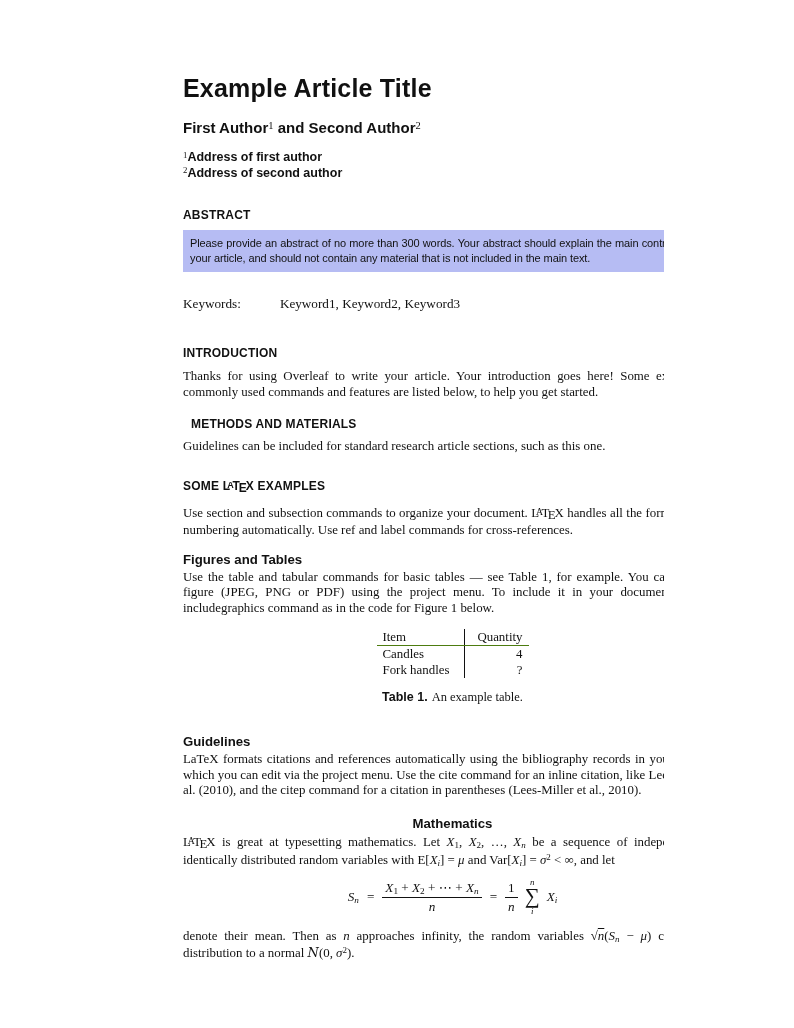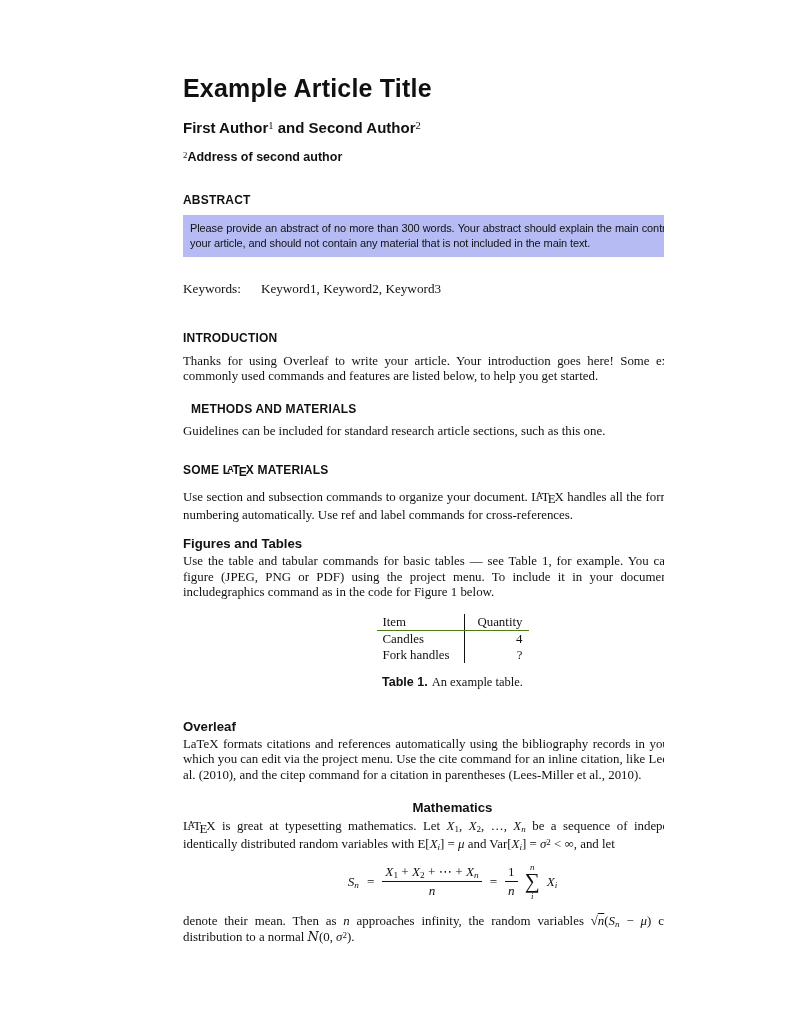--- a/index.html
+++ b/index.html
@@ -21,21 +21,21 @@
           line-height:16px;margin:0;}
   #sec-abstract{margin-top:26px;} #sec-intro{margin-top:33px;}
   #sec-methods{margin-top:16px;padding-left:8px;}  #sec-latex{margin-top:22px;}
   #sub-figures{margin-top:13px;}  #sub-citations{margin-top:29px;} #sub-math{margin-top:17px;text-align:center;}
 
   
   .abstract-box{margin-top:6px;background:#b6bcf3;padding:6px 7px;}
   .abstract-box p{margin:0;font-family:"Liberation Sans",sans-serif;font-size:11px;
                   line-height:15px;letter-spacing:-.1px;text-align:justify;}
   .keywords{margin-top:23px;font-size:13.2px;line-height:17px;}
-  .kw-label{margin-right:20px;}
+  .kw-label{margin-right:39px;}
 
   
   p.body{margin:0;font-size:12.9px;line-height:15.5px;text-align:justify;}
   #p-intro{margin-top:7px;} #p-methods{margin-top:6px;} #p-latex{margin-top:7px;}
   #p-figures{margin-top:2px;} #p-citations{margin-top:2px;} #p-math{margin-top:1px;}
   #p-closing{margin-top:13px;}
 
   
   .it{font-style:italic;}
   .sp{font-size:.7em;position:relative;top:-.4em;line-height:0;}
@@ -71,39 +71,40 @@
 <body>
 
 <div class="page" style="background: rgb(255, 255, 255); color: rgb(17, 17, 17);">
   <div class="content">
 
     <h1 class="title">Example Article Title</h1>
 
     <div class="authors"><span>First Author</span><span class="sp">1</span><span> and Second Author</span><span class="sp">2</span></div>
 
     <div class="addresses">
+      <div><span class="sp">1</span><span>Address of first author</span></div>
       <div><span class="sp">2</span><span>Address of second author</span></div>
     </div>
 
     <h2 class="sec" id="sec-abstract">ABSTRACT</h2>
     <div class="abstract-box" style="background: rgb(182, 188, 243);">
       <p>Please provide an abstract of no more than 300 words. Your abstract should explain the main contributions of your article, and should not contain any material that is not included in the main text.</p>
     </div>
 
     <div class="keywords">
       <span class="kw-label">Keywords:</span><span>Keyword1, Keyword2, Keyword3</span>
     </div>
 
     <h2 class="sec" id="sec-intro">INTRODUCTION</h2>
     <p class="body" id="p-intro">Thanks for using Overleaf to write your article. Your introduction goes here! Some examples of commonly used commands and features are listed below, to help you get started.</p>
 
     <h2 class="sec" id="sec-methods">METHODS AND MATERIALS</h2>
     <p class="body" id="p-methods">Guidelines can be included for standard research article sections, such as this one.</p>
 
-    <h2 class="sec" id="sec-latex"><span>SOME L</span><span class="lxA">A</span><span>T</span><span class="lxE">E</span><span>X MATERIALS</span></h2>
+    <h2 class="sec" id="sec-latex"><span>SOME L</span><span class="lxA">A</span><span>T</span><span class="lxE">E</span><span>X EXAMPLES</span></h2>
     <p class="body" id="p-latex"><span>Use section and subsection commands to organize your document. L</span><span class="lxA">A</span><span>T</span><span class="lxE">E</span><span>X handles all the formatting and numbering automatically. Use ref and label commands for cross-references.</span></p>
 
     <h3 class="subsec" id="sub-figures">Figures and Tables</h3>
     <p class="body" id="p-figures">Use the table and tabular commands for basic tables — see Table 1, for example. You can upload a figure (JPEG, PNG or PDF) using the project menu. To include it in your document, use the includegraphics command as in the code for Figure 1 below.</p>
 
     <table class="latex-table">
       <thead>
         <tr>
           <th class="col-item">Item</th>
           <th class="col-qty">Quantity</th>
@@ -118,21 +119,21 @@
           <td class="col-item">Fork handles</td>
           <td class="col-qty">?</td>
         </tr>
       </tbody>
     </table>
 
     <div class="table-caption">
       <span class="cap-label">Table 1.</span><span class="cap-text">An example table.</span>
     </div>
 
-    <h3 class="subsec" id="sub-citations">Overleaf</h3>
+    <h3 class="subsec" id="sub-citations">Guidelines</h3>
     <p class="body" id="p-citations">LaTeX formats citations and references automatically using the bibliography records in your .bib file, which you can edit via the project menu. Use the cite command for an inline citation, like Lees-Miller et al. (2010), and the citep command for a citation in parentheses (Lees-Miller et al., 2010).</p>
 
     <h3 class="subsec" id="sub-math">Mathematics</h3>
     <p class="body" id="p-math"><span>L</span><span class="lxA">A</span><span>T</span><span class="lxE">E</span><span>X is great at typesetting mathematics. Let </span><span class="it">X</span><span class="sb">1</span><span>, </span><span class="it">X</span><span class="sb">2</span><span>, …, </span><span class="it">X</span><span class="it sb">n</span><span> be a sequence of independent and identically distributed random variables with E[</span><span class="it">X</span><span class="it sb">i</span><span>] = </span><span class="it">μ</span><span> and Var[</span><span class="it">X</span><span class="it sb">i</span><span>] = </span><span class="it">σ</span><span class="sp">2</span><span> &lt; ∞, and let</span></p>
 
     <div class="equation">
       <span><span class="it">S</span><span class="sb it">n</span></span>
       <span class="eq-rel">=</span>
       <span class="frac">
         <span class="num"><span class="it">X</span><span class="sb">1</span><span> + </span><span class="it">X</span><span class="sb">2</span><span> + ⋯ + </span><span class="it">X</span><span class="it sb">n</span></span>

